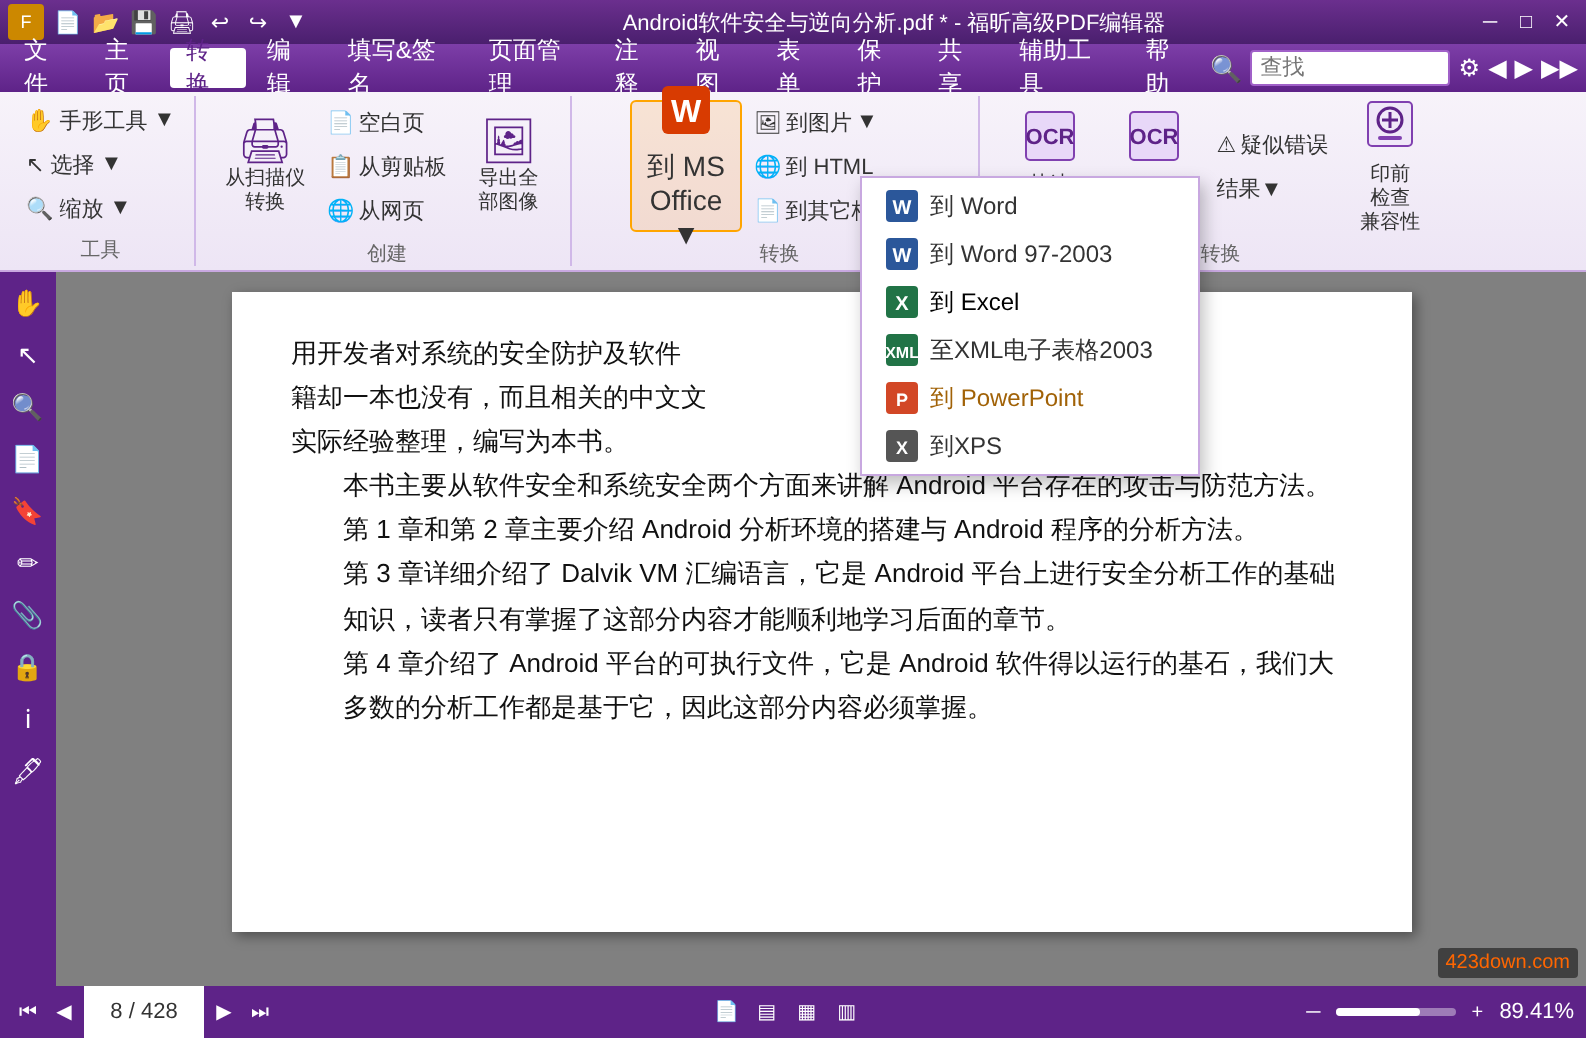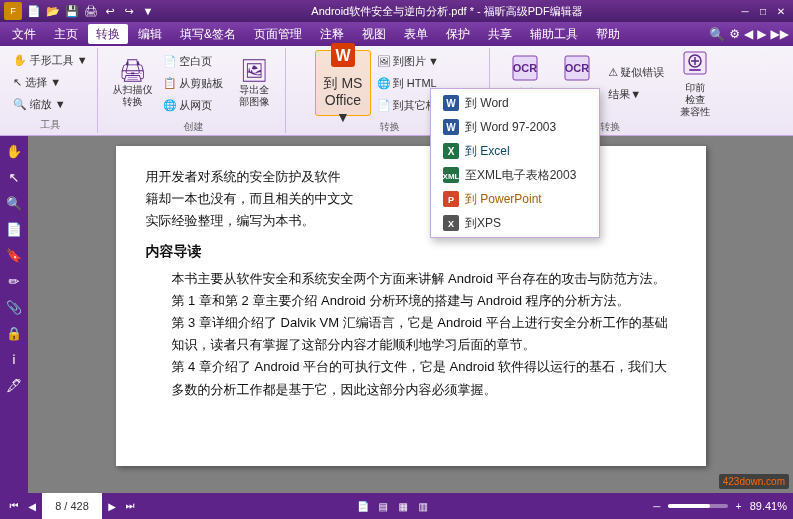--- a/index.html
+++ b/index.html
@@ -283,20 +283,21 @@
   <div class="menu-item">页面管理</div>
   <div class="menu-item">注释</div>
   <div class="menu-item">视图</div>
   <div class="menu-item">表单</div>
   <div class="menu-item">保护</div>
   <div class="menu-item">共享</div>
   <div class="menu-item">辅助工具</div>
   <div class="menu-item">帮助</div>
   <div class="menu-search">
     <span style="color:white;font-size:13px;">🔍</span>
+    <input class="search-box" placeholder="查找" style="">
     <span style="color:white;font-size:12px;">⚙</span>
     <span style="color:white;">◀</span>
     <span style="color:white;">▶</span>
     <span style="color:white;">▶▶</span>
   </div>
 </div>
 
 <div class="ribbon">
 
   <div class="ribbon-group" style="min-width:60px;">
@@ -449,21 +450,21 @@
     </div>
     <span>到 Word 97-2003</span>
   </div>
   <div class="dropdown-item">
     <div class="di-icon">
       <svg width="16" height="16" viewBox="0 0 16 16">
         <rect width="16" height="16" rx="2" fill="#217346"></rect>
         <text x="8" y="12" text-anchor="middle" font-size="10" fill="white" font-weight="bold">X</text>
       </svg>
     </div>
-    <span style="color:#0c4a6e;">到 Excel</span>
+    <span style="color:#000000;">到 Excel</span>
   </div>
   <div class="dropdown-item">
     <div class="di-icon">
       <svg width="16" height="16" viewBox="0 0 16 16">
         <rect width="16" height="16" rx="2" fill="#217346"></rect>
         <text x="8" y="12" text-anchor="middle" font-size="8" fill="white" font-weight="bold">XML</text>
       </svg>
     </div>
     <span>至XML电子表格2003</span>
   </div>
@@ -500,21 +501,20 @@
     <div class="sidebar-tool">🔒</div>
     <div class="sidebar-tool">ℹ</div>
     <div class="sidebar-tool">🖋</div>
   </div>
 
   <div class="doc-area">
     <div class="doc-page">
       <p>用开发者对系统的安全防护及软件</p>
       <p>籍却一本也没有，而且相关的中文文</p>
       <p>实际经验整理，编写为本书。</p>
-      <p class="section-title">内容导读</p>
       <p style="margin-left:2em;">本书主要从软件安全和系统安全两个方面来讲解 Android 平台存在的攻击与防范方法。</p>
       <p style="margin-left:2em;">第 1 章和第 2 章主要介绍 Android 分析环境的搭建与 Android 程序的分析方法。</p>
       <p style="margin-left:2em;">第 3 章详细介绍了 Dalvik VM 汇编语言，它是 Android 平台上进行安全分析工作的基础知识，读者只有掌握了这部分内容才能顺利地学习后面的章节。</p>
       <p style="margin-left:2em;">第 4 章介绍了 Android 平台的可执行文件，它是 Android 软件得以运行的基石，我们大多数的分析工作都是基于它，因此这部分内容必须掌握。</p>
     </div>
     <div class="watermark">423down.com</div>
   </div>
 </div>
 
 <div class="status-bar">

